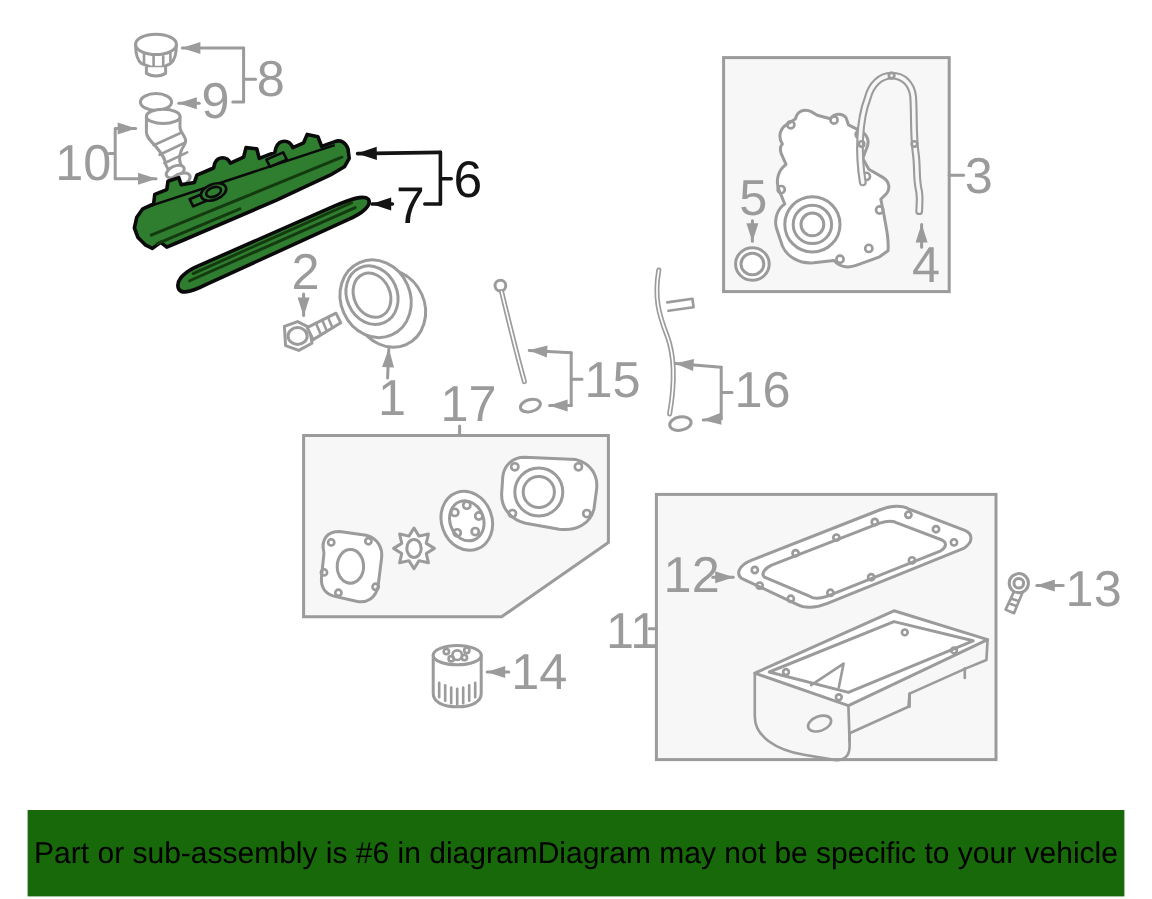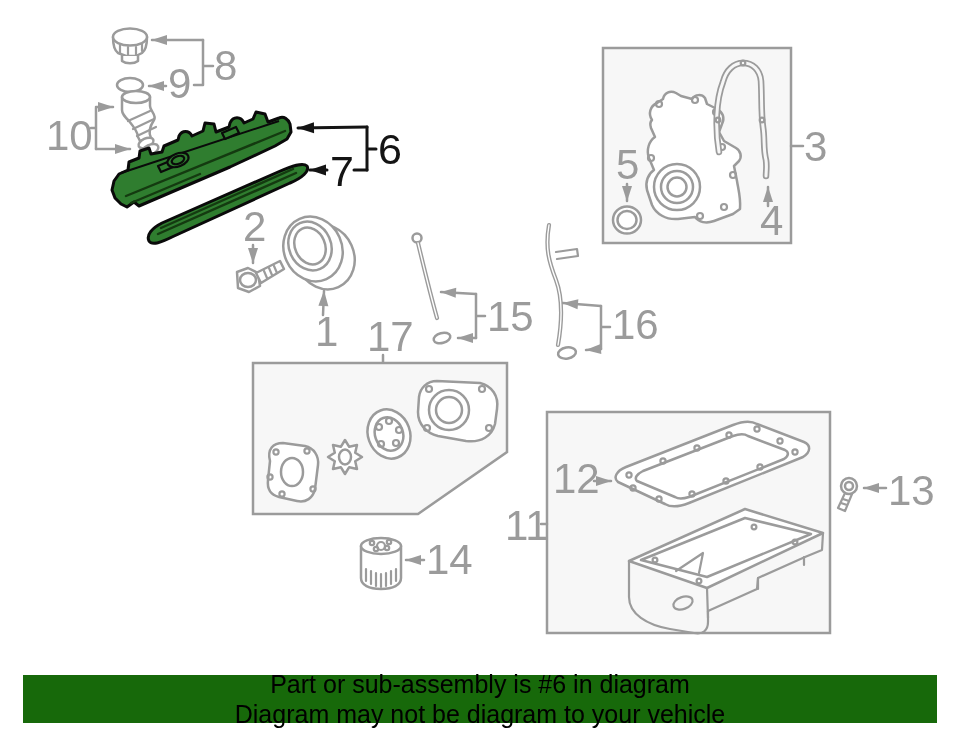--- a/index.html
+++ b/index.html
@@ -16,23 +16,23 @@
   .sb  {stroke:var(--callout-black,#141414);stroke-width:3;fill:none;stroke-linecap:round;}
   
   .grn {fill:var(--highlight-green,#2f7d2f);stroke:var(--highlight-outline,#0a0a0a);stroke-width:3;stroke-linejoin:round;}
   .grnd{stroke:var(--highlight-dark,#143a10);stroke-width:2.4;fill:none;stroke-linecap:round;}
   .grno{stroke:var(--highlight-outline,#0a0a0a);stroke-width:2.2;fill:var(--highlight-green,#2f7d2f);stroke-linejoin:round;}
   
   .tub {stroke:var(--diagram-gray,#9b9b9b);stroke-width:6.5;fill:none;stroke-linecap:round;stroke-linejoin:round;}
   .tubi{stroke:var(--box-fill,#f7f7f7);stroke-width:3;fill:none;stroke-linecap:round;stroke-linejoin:round;}
   .rod {stroke:var(--diagram-gray,#9b9b9b);stroke-width:4.2;fill:none;stroke-linecap:round;}
   .rodi{stroke:#ffffff;stroke-width:1.4;fill:none;stroke-linecap:round;}
-  .banner{position:absolute;left:23px;top:675px;width:914px;height:48px;
+  .banner{position:absolute;left:23px;top:675px;width:914px;height:72px;
           background:var(--banner-bg,#17690a);color:var(--banner-text,#000000);
-          display:flex;flex-direction:column;align-items:center;justify-content:center;
+          display:flex;flex-direction:row;align-items:center;justify-content:center;
           font-size:25px;line-height:30px;text-align:center;}
 </style>
 </head>
 <body>
 
 <div class="stage">
 <svg width="960" height="672" viewBox="0 0 960 672" xmlns="http://www.w3.org/2000/svg">
   <defs>
     <marker id="ag" markerUnits="userSpaceOnUse" markerWidth="17" markerHeight="12" refX="15.5" refY="5.5" orient="auto">
       <path d="M0.5,0.5 L16,5.5 L0.5,10.5 Z" fill="#9b9b9b"></path>
@@ -287,15 +287,15 @@
     <path class="sb" d="M367,127 L367,170 M367,149 L376,149"></path>
     <path class="sb" d="M327,170 L310,170" marker-end="url(#ab)"></path>
     <path class="sb" d="M354,170 L367,170"></path>
   </g>
   <text class="numb" x="378" y="164">6</text>
   <text class="numb" x="330" y="186">7</text>
 </svg>
 
 <div class="banner">
   <div>Part or sub-assembly is #6 in diagram</div>
-  <div>Diagram may not be diagram to your vehicle</div>
+  <div>Diagram may not be specific to your vehicle</div>
 </div>
 </div>
 
 </body></html>

